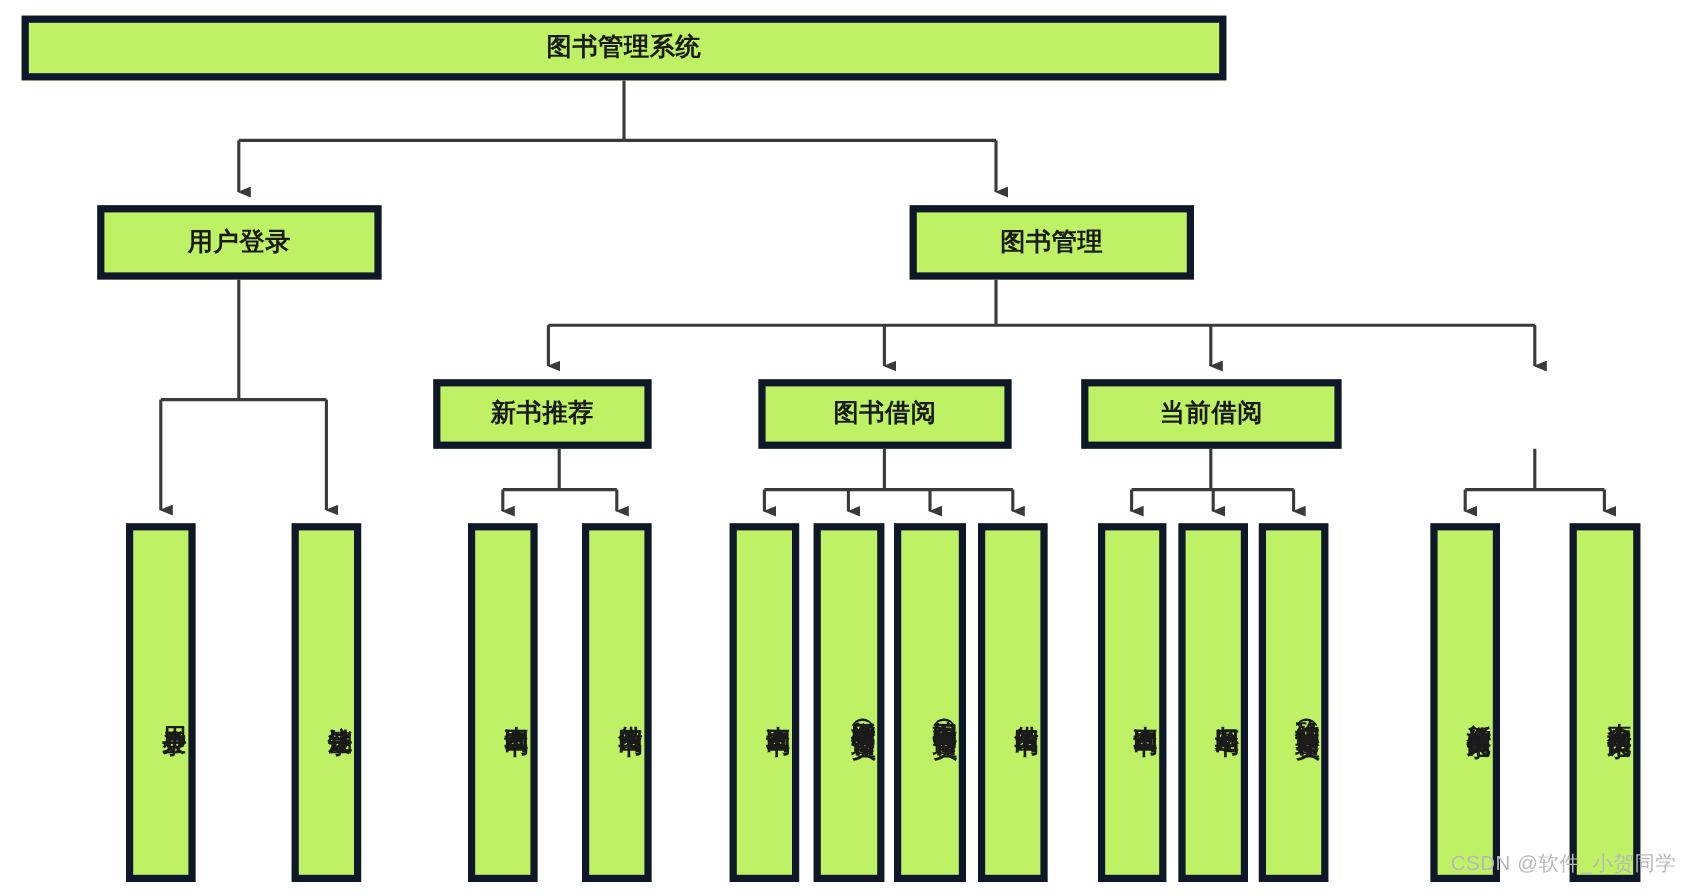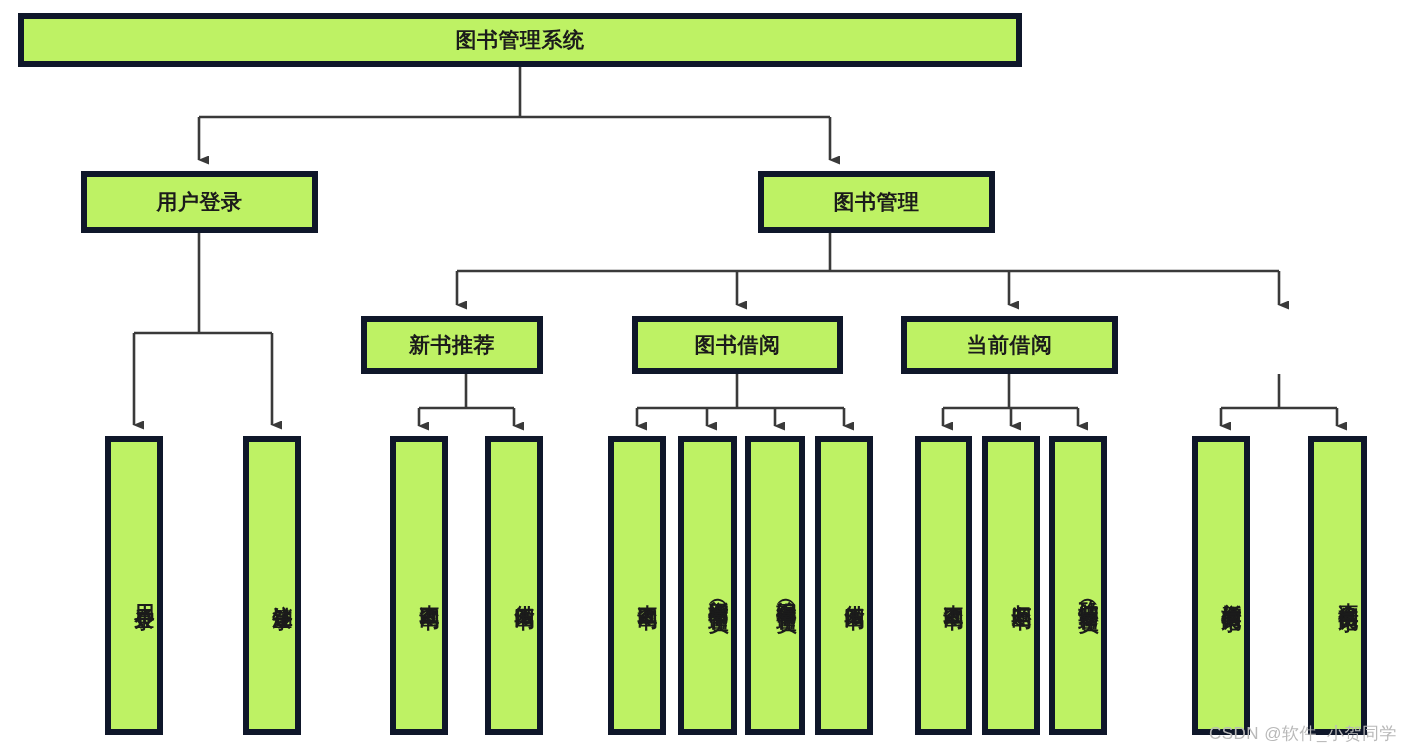--- a/index.html
+++ b/index.html
@@ -131,15 +131,15 @@
   <div class="node vert" id="n-lf-4" style="left: 608px; top: 436px; width: 58px; height: 299px;">查询图书</div>
   <div class="node vert" id="n-lf-5" style="left: 678px; top: 436px; width: 59px; height: 299px;">新增图书（管理员）</div>
   <div class="node vert" id="n-lf-6" style="left: 745px; top: 436px; width: 60px; height: 299px;">编辑图书（管理员）</div>
   <div class="node vert" id="n-lf-7" style="left: 815px; top: 436px; width: 58px; height: 299px;">借阅图书</div>
   <div class="node vert" id="n-lf-8" style="left: 915px; top: 436px; width: 57px; height: 299px;">查询图书</div>
   <div class="node vert" id="n-lf-9" style="left: 982px; top: 436px; width: 58px; height: 299px;">归还图书</div>
   <div class="node vert" id="n-lf-10" style="left: 1049px; top: 436px; width: 58px; height: 299px;">确认归还（管理员）</div>
   <div class="node vert" id="n-lf-11" style="left: 1192px; top: 436px; width: 58px; height: 299px;">新增借阅记录</div>
   <div class="node vert" id="n-lf-12" style="left: 1308px; top: 436px; width: 59px; height: 299px;">查询借阅记录</div>
 
-  <div class="watermark" id="wm" style="right: 8px; bottom: 2px;">CSDN @软件_小贺同学</div>
+  <div class="watermark" id="wm" style="right: 8px; bottom: 16px;">CSDN @软件_小贺同学</div>
 
 </div>
 
 </body></html>

